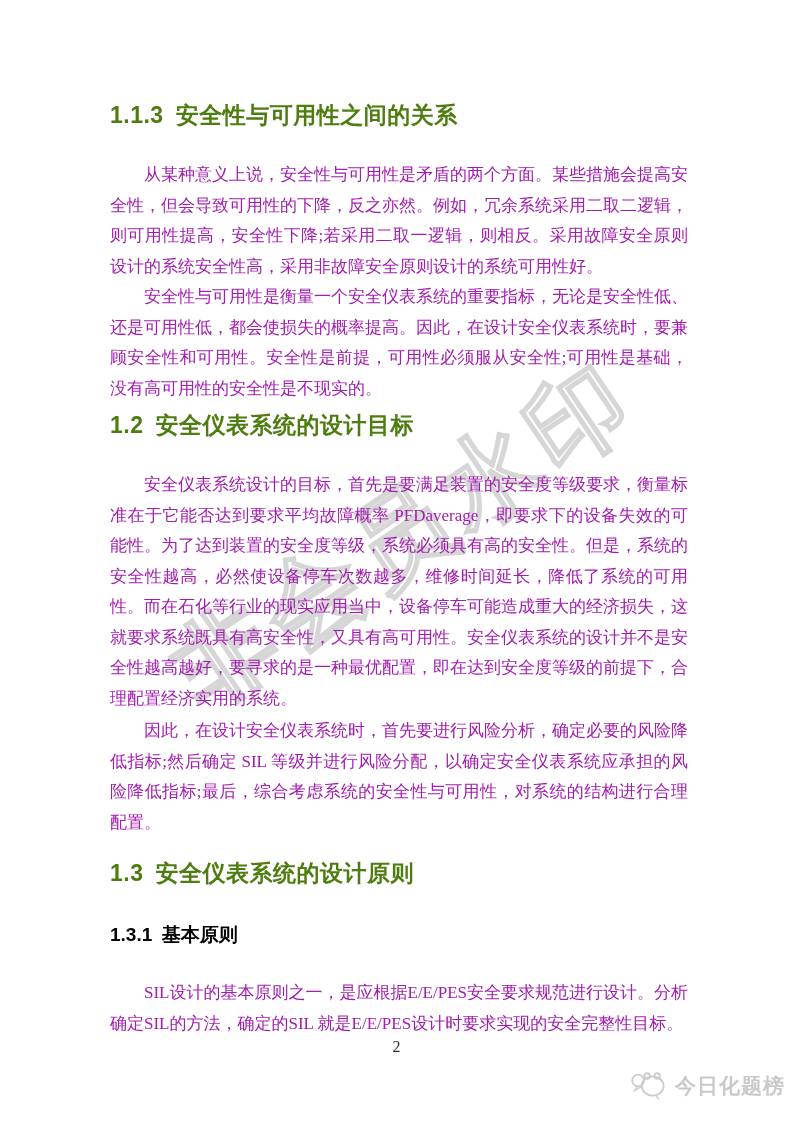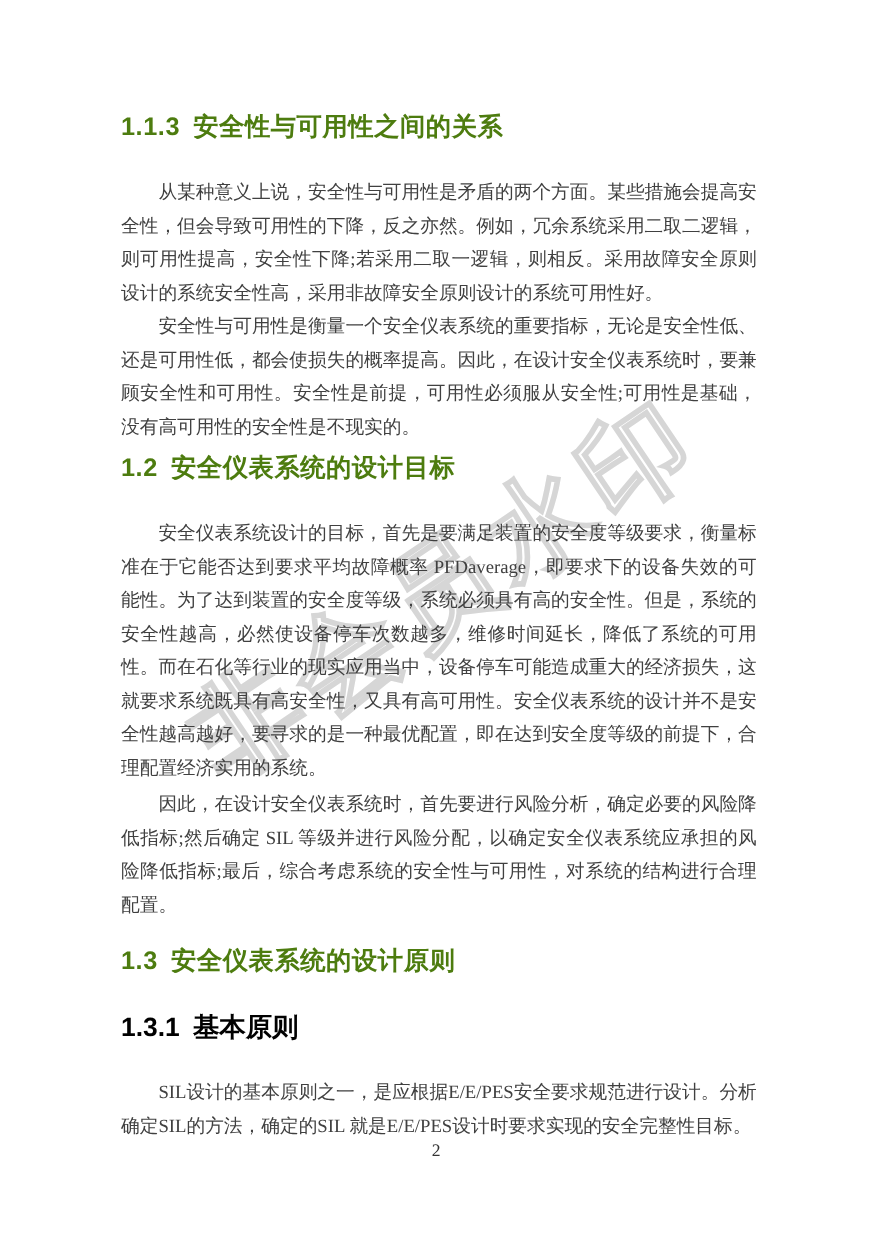--- a/index.html
+++ b/index.html
@@ -36,30 +36,30 @@
     line-height: 30px;
     letter-spacing: 0.5px;
   }
   .h-113 { margin-top: 100px; }
   .h-12  { margin-top: 6px; }
   .h-13  { margin-top: 20px; }
   .h-minor {
     font-family: "Liberation Sans", "DejaVu Sans", sans-serif;
     font-weight: bold;
     color: #000000;
-    font-size: 24px;
+    font-size: 19px;
     line-height: 26px;
     margin-top: 34px;
   }
   .para {
     font-size: 17px;
     line-height: 30.5px;
     text-align: justify;
     text-indent: 2em;
-    color: #404040;
+    color: #a21caf;
     margin: 0;
   }
   .para.first-after-heading { margin-top: 30px; }
   .para.cont { margin-top: 0; }
   .para.gap-sm { margin-top: 2px; }
   .page-number {
     position: absolute;
     left: 0;
     top: 1038px;
     width: 793px;
@@ -126,14 +126,27 @@
     <div class="h-major h-13">1.3 安全仪表系统的设计原则</div>
 
     <div class="h-minor">1.3.1 基本原则</div>
 
     <p class="para first-after-heading">SIL设计的基本原则之一，是应根据E/E/PES安全要求规范进行设计。分析确定SIL的方法，确定的SIL 就是E/E/PES设计时要求实现的安全完整性目标。</p>
 
   </div>
 
   <div class="page-number">2</div>
 
+  <div class="brand">
+    <svg class="brand-icon" viewBox="0 0 44 44">
+      <g fill="none" stroke="#cccccc" stroke-width="2">
+        <circle cx="10" cy="16" r="6.5"></circle>
+        <path d="M9 22 L6 27 L13 23" stroke-width="1.5"></path>
+        <ellipse cx="26" cy="22" rx="12" ry="10.5"></ellipse>
+        <circle cx="20" cy="11" r="3"></circle>
+        <circle cx="31" cy="11" r="3"></circle>
+        <path d="M30 33 L33 37" stroke-width="1.5"></path>
+      </g>
+    </svg>
+    <span class="brand-name">今日化题榜</span>
+  </div>
 
 </div>
 
 </body></html>

